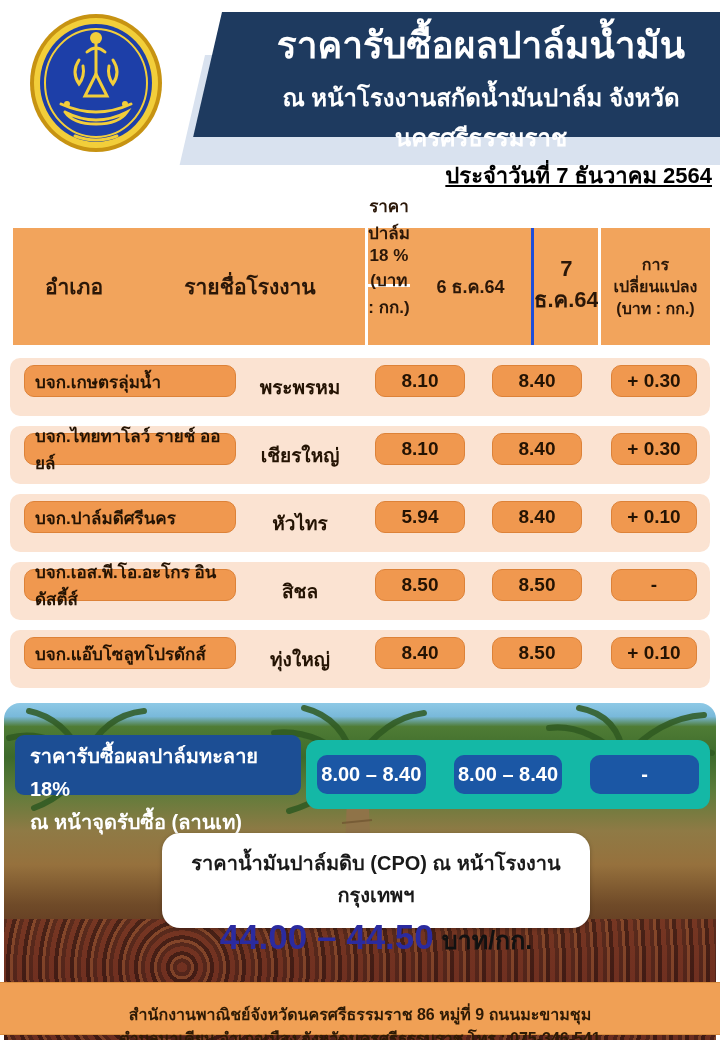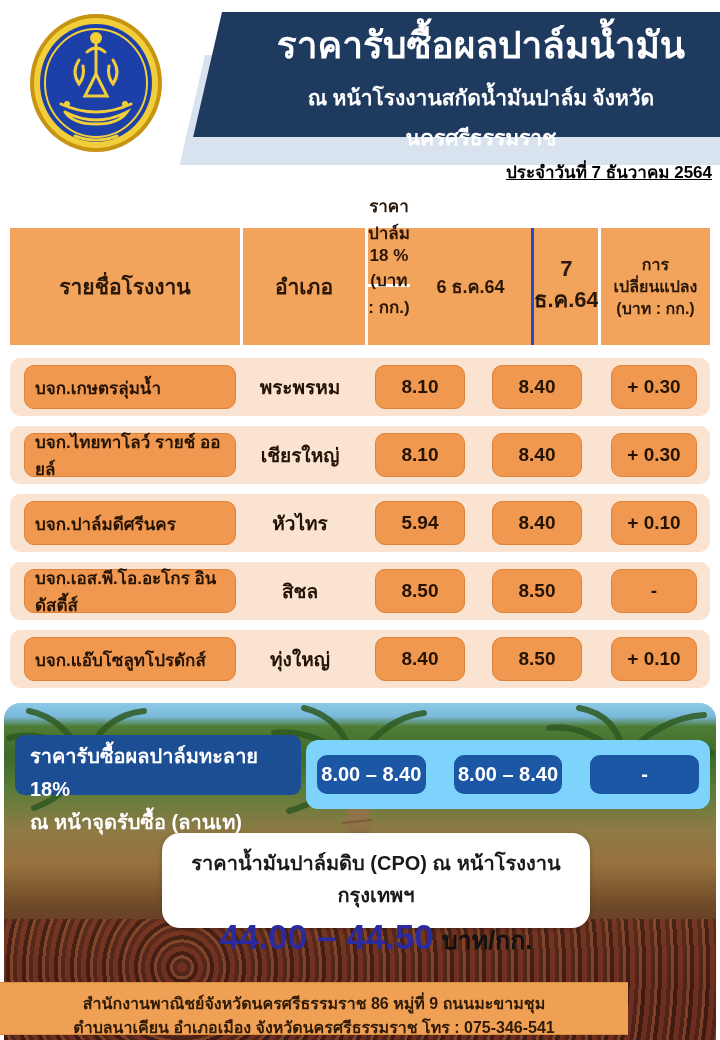--- a/index.html
+++ b/index.html
@@ -6,44 +6,44 @@
   .page{position:relative;width:720px;height:1040px;overflow:hidden;background:#fff;
         font-family:"Liberation Sans",sans-serif;}
 
   
   .hdr-accent{position:absolute;left:205px;top:55px;width:560px;height:110px;
               background:#d9e2ef;transform:skewX(-13deg);transform-origin:top left;}
   .hdr-navy{position:absolute;left:222px;top:12px;width:540px;height:125px;
             background:#1e3a5f;transform:skewX(-13deg);transform-origin:top left;}
   .hdr-text{position:absolute;left:250px;top:14px;width:462px;text-align:center;color:#fff;}
   .title{font-size:37px;font-weight:bold;line-height:64px;}
-  .subtitle{font-size:21px;font-weight:bold;line-height:40px;font-family:Liberation Serif, serif;}
+  .subtitle{font-size:24px;font-weight:bold;line-height:40px;}
   .logo{position:absolute;left:27px;top:12px;width:138px;height:142px;}
 
-  .date-line{position:absolute;right:8px;top:158px;font-size:17px;font-weight:bold;
+  .date-line{position:absolute;right:8px;top:158px;font-size:22px;font-weight:bold;
              color:#000;text-decoration:underline;}
 
   
   .thead{position:absolute;left:10px;top:228px;width:700px;height:117px;display:flex;
          background:#f2a45c;color:#2b1708;font-weight:bold;text-align:center;}
   .th{display:flex;align-items:center;justify-content:center;}
   .c1{width:230px;font-size:21px;}
   .c2{width:122px;border-left:3px solid #fff;font-size:21px;}
   .c34{width:230px;border-left:3px solid #fff;display:flex;flex-direction:row;}
   .group{height:56px;border-bottom:3px solid #fff;font-size:17px;}
   .sub{flex:1;display:flex;}
   .c3{width:121px;font-size:18px;}
   .c4{flex:1;border-left:3px solid #1d4ed8;font-size:22px;text-align:center;}
   .c5{flex:1;border-left:3px solid #fff;display:flex;flex-direction:column;
       align-items:center;justify-content:center;font-size:16px;line-height:22px;}
 
   
   .row{position:absolute;left:10px;width:700px;height:58px;background:#fbe3d2;
        border-radius:10px;color:#241303;}
-  .pill{position:absolute;top:7px;height:44px;background:#f0984f;border:1px solid #dd8238;
+  .pill{position:absolute;top:7px;height:32px;background:#f0984f;border:1px solid #dd8238;
         border-radius:10px;display:flex;align-items:center;justify-content:center;
         font-weight:bold;box-sizing:border-box;}
   .factory{left:14px;width:212px;justify-content:flex-start;padding-left:10px;font-size:17px;}
   .district{position:absolute;left:228px;width:124px;height:100%;display:flex;
             align-items:center;justify-content:center;font-size:19px;font-weight:bold;}
   .p1{left:365px;width:90px;font-size:19px;}
   .p2{left:482px;width:90px;font-size:19px;}
   .p3{left:601px;width:86px;font-size:19px;}
 
   
@@ -57,35 +57,35 @@
            #5b3420 72%,#4a231a 84%,#3f1c16 100%);}
   .photo::after{content:"";position:absolute;left:0;right:0;bottom:0;height:36%;opacity:.75;
          background:repeating-radial-gradient(circle at 25% 40%,
            #7b3322 0 5px,#55241a 5px 9px,#8f4a2c 9px 12px,#3f1812 12px 16px);}
   .photo svg{position:absolute;left:0;top:0;}
 
   .bunch-label{position:absolute;left:15px;top:735px;width:286px;height:60px;
                background:#1c4e94;border-radius:9px;color:#fff;font-weight:bold;
                font-size:20px;line-height:33px;padding:5px 0 0 15px;box-sizing:border-box;}
   .bunch-values{position:absolute;left:306px;top:740px;width:404px;height:69px;
-                background:#7dd3fc;border-radius:12px;display:flex;gap:28px;
+                background:#14b8a6;border-radius:12px;display:flex;gap:28px;
                 padding:15px 11px;box-sizing:border-box;}
   .bpill{flex:1;background:#1b57a5;border-radius:10px;color:#fff;font-weight:bold;
          font-size:20px;display:flex;align-items:center;justify-content:center;}
 
   .cpo{position:absolute;left:162px;top:833px;width:428px;height:95px;background:#fff;
        border-radius:18px;text-align:center;box-shadow:0 1px 4px rgba(0,0,0,.25);}
   .cpo-label{font-size:20px;font-weight:bold;color:#1a1a1a;margin-top:14px;}
   .cpo-line{margin-top:6px;font-weight:bold;}
   .cpo-val{font-size:35px;color:#2b2ba0;}
   .cpo-unit{font-size:25px;color:#111;margin-left:8px;}
 
-  .footer{position:absolute;left:0;top:982px;width:628px;height:53px;background:#f0a055;
+  .footer{position:absolute;left:0;top:982px;width:720px;height:53px;background:#f0a055;
           border-top:1px solid #d88c3f;border-bottom:1px solid #d88c3f;color:#2e1a05;
-          font-size:16px;font-weight:bold;text-align:center;line-height:24px;padding-top:9px;
+          font-size:16px;font-weight:bold;text-align:center;line-height:24px;padding-top:20px;
           box-sizing:border-box;}
 </style>
 </head>
 <body>
 
 <div class="page">
 
   <div class="hdr-accent"></div>
   <div class="hdr-navy"></div>
   <div class="hdr-text">
@@ -110,22 +110,22 @@
       </g>
       <circle cx="69" cy="26" r="6" fill="#f2ce3a"></circle>
       <circle cx="40" cy="92" r="3" fill="#f2ce3a"></circle>
       <circle cx="98" cy="92" r="3" fill="#f2ce3a"></circle>
     </svg>
   </div>
 
   <div class="date-line">ประจำวันที่ 7 ธันวาคม 2564</div>
 
   <div class="thead">
+    <div class="th c2">อำเภอ</div>
     <div class="th c1">รายชื่อโรงงาน</div>
-    <div class="th c2">อำเภอ</div>
     <div class="c34">
       <div class="th group">ราคาปาล์ม 18 % (บาท : กก.)</div>
       <div class="sub">
         <div class="th c3">6 ธ.ค.64</div>
         <div class="th c4">7 ธ.ค.64</div>
       </div>
     </div>
     <div class="c5">
       <div>การเปลี่ยนแปลง</div>
       <div>(บาท : กก.)</div>

